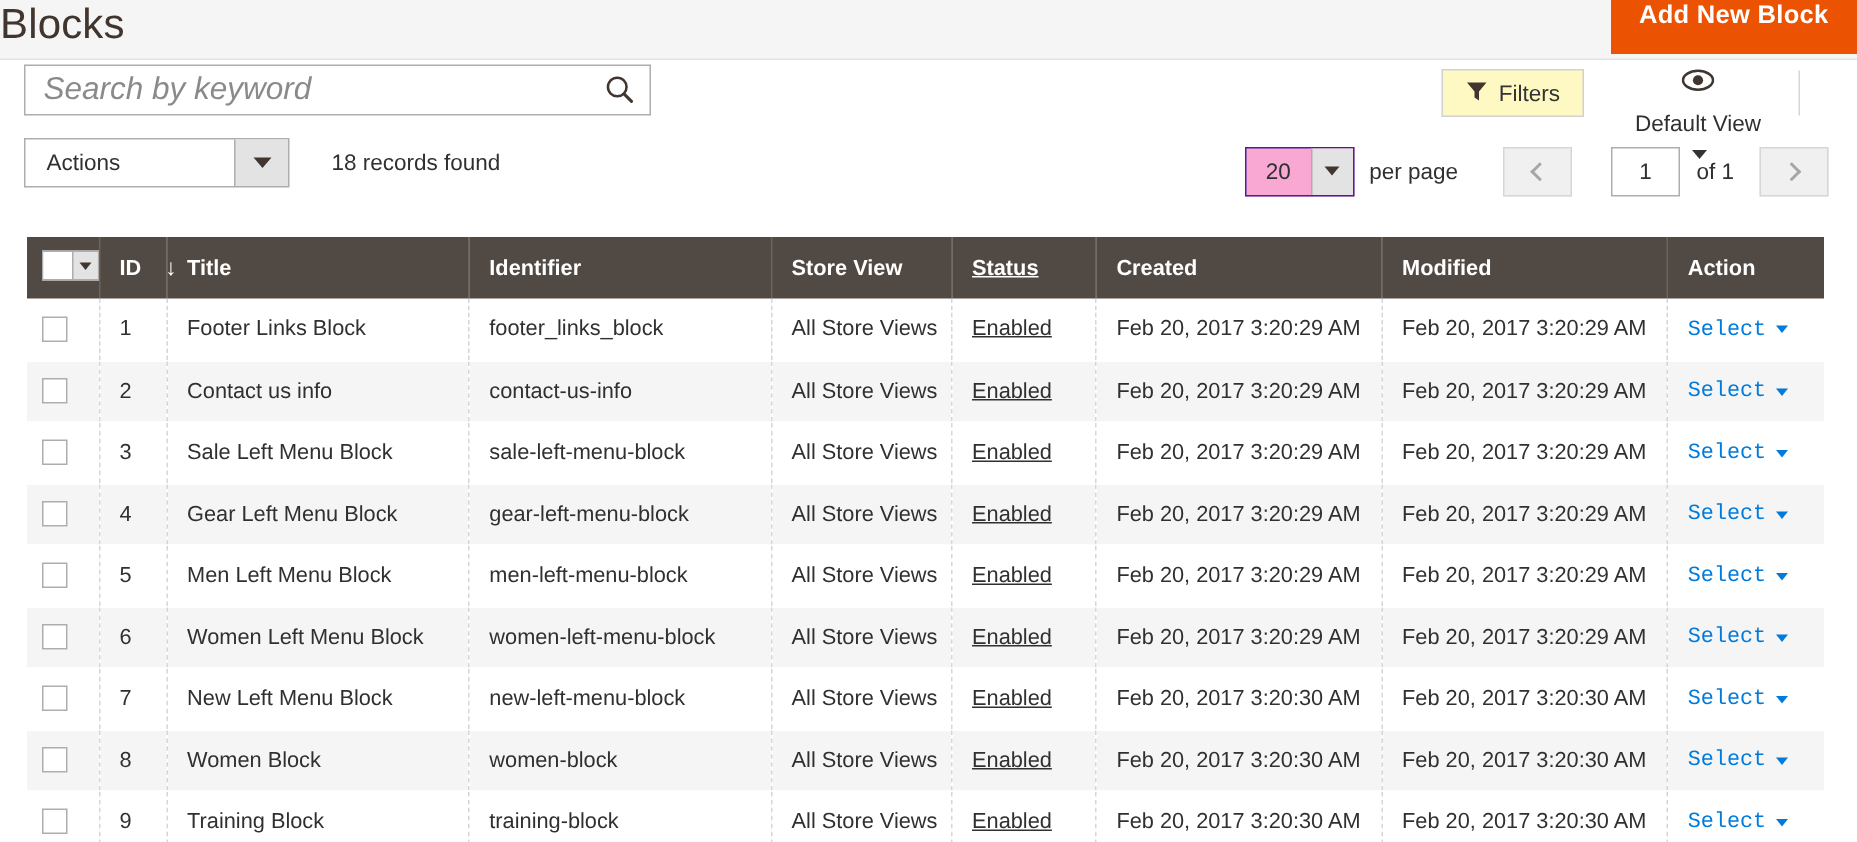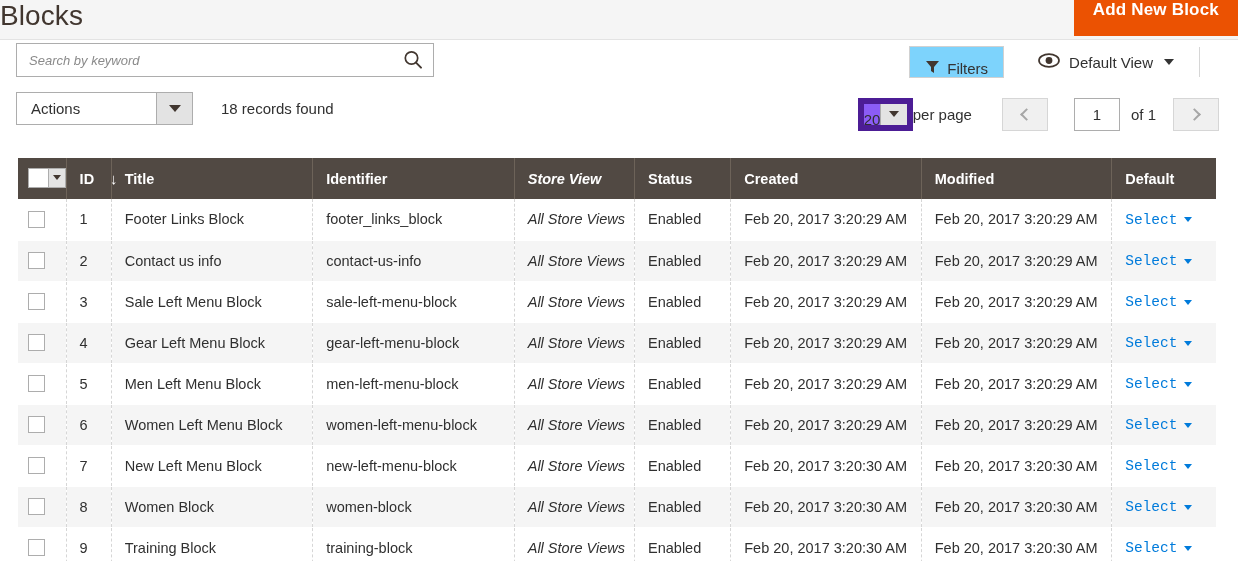--- a/index.html
+++ b/index.html
@@ -64,21 +64,21 @@
     background: #ffffff;
   }
   .search-input {
     position: absolute;
     left: 0; top: 0;
     width: 370px; height: 32px;
     border: none; outline: none;
     background: transparent;
     padding: 0 12px;
     font-family: "Liberation Sans", sans-serif;
-    font-size: 13px;
+    font-size: 21px;
     font-style: italic;
     color: #303030;
   }
   .search-input::placeholder { color: #8a8a8a; font-style: italic; }
   .search-icon {
     position: absolute;
     right: 10px; top: 6px;
     width: 20px; height: 20px;
     cursor: pointer;
   }
@@ -86,39 +86,40 @@
   .tool-group {
     position: absolute;
     top: 0;
     height: 44px;
     display: flex;
     align-items: center;
   }
   .filters-btn {
     right: 0;
     display: inline-flex;
-    align-items: flex-end;
+    align-items: center;
     gap: 7px;
     height: 32px;
     padding: 0 15px;
-    background: #7dd3fc;
+    background: #fef9c3;
     border: 1px solid #d1d1d1;
     font-size: 15px;
     color: #333333;
     cursor: pointer;
   }
   .view-ctrl, .columns-ctrl {
     display: inline-flex;
     align-items: center;
     gap: 9px;
     font-size: 15px;
     color: #303030;
     cursor: pointer;
     height: 32px;
     padding: 0 6px;
+    flex-direction: column;
   }
   .ctrl-sep {
     width: 1px; height: 30px;
     background: #d6d6d6;
   }
   .caret {
     display: inline-block;
     width: 0; height: 0;
     border-left: 5px solid transparent;
     border-right: 5px solid transparent;
@@ -163,23 +164,23 @@
 
   .pager {
     position: absolute;
     right: 19px; top: 0;
     height: 52px;
     display: flex;
     align-items: center;
     gap: 0;
   }
   .perpage-select {
-    width: 55px; height: 33px;
-    border: 6px solid #4c1d95;
-    background: #8b5cf6;
+    width: 73px; height: 33px;
+    border: 1px solid #4c1d95;
+    background: #f9a8d4;
     display: flex;
     cursor: pointer;
   }
   .perpage-value {
     flex: 1;
     line-height: 31px;
     text-align: center;
     font-size: 15px;
     color: #303030;
   }
@@ -187,20 +188,21 @@
     width: 28px;
     background: #e3e3e3;
     border-left: 1px solid #adadad;
     display: flex;
     align-items: center;
     justify-content: center;
   }
   .perpage-text {
     font-size: 15px;
     color: #303030;
+    margin-left: 10px;
     margin-right: 30px;
   }
   .pager-btn {
     width: 46px; height: 33px;
     border: 1px solid #d6d6d6;
     background: #f0f0f0;
     display: flex;
     align-items: center;
     justify-content: center;
     cursor: pointer;
@@ -330,22 +332,22 @@
     border-right: 4px solid transparent;
     border-top: 5px solid #007bdb;
     display: inline-block;
   }
 
   
   .w-check { width: 48px; }
   .w-id    { width: 45px; }
   .w-title { width: 201px; }
   .w-ident { width: 201px; }
-  .w-store { width: 120px; font-style: italic; }
-  .w-status{ width: 96px; }
+  .w-store { width: 120px; }
+  .w-status{ width: 96px; text-decoration: underline; }
   .w-created { width: 190px; }
   .w-modified{ width: 190px; }
   .w-action  { width: 104px; }
 </style>
 </head>
 <body>
 
 <div class="page-header">
   <div class="page-title">Blocks</div>
   <button class="add-new-block-btn">Add New Block</button>
@@ -441,21 +443,21 @@
         </th>
         <th class="w-id">
           <span>ID</span><span class="sort-arrow">↓</span>
         </th>
         <th class="w-title">Title</th>
         <th class="w-ident">Identifier</th>
         <th class="w-store">Store View</th>
         <th class="w-status">Status</th>
         <th class="w-created">Created</th>
         <th class="w-modified">Modified</th>
-        <th class="w-action">Default</th>
+        <th class="w-action">Action</th>
       </tr>
     </thead>
     <tbody id="grid-body">
         <tr class="odd">
           <td class="col-check w-check"><span class="row-check"></span></td>
           <td class="w-id">1</td>
           <td class="w-title">Footer Links Block</td>
           <td class="w-ident">footer_links_block</td>
           <td class="w-store">All Store Views</td>
           <td class="w-status">Enabled</td>

